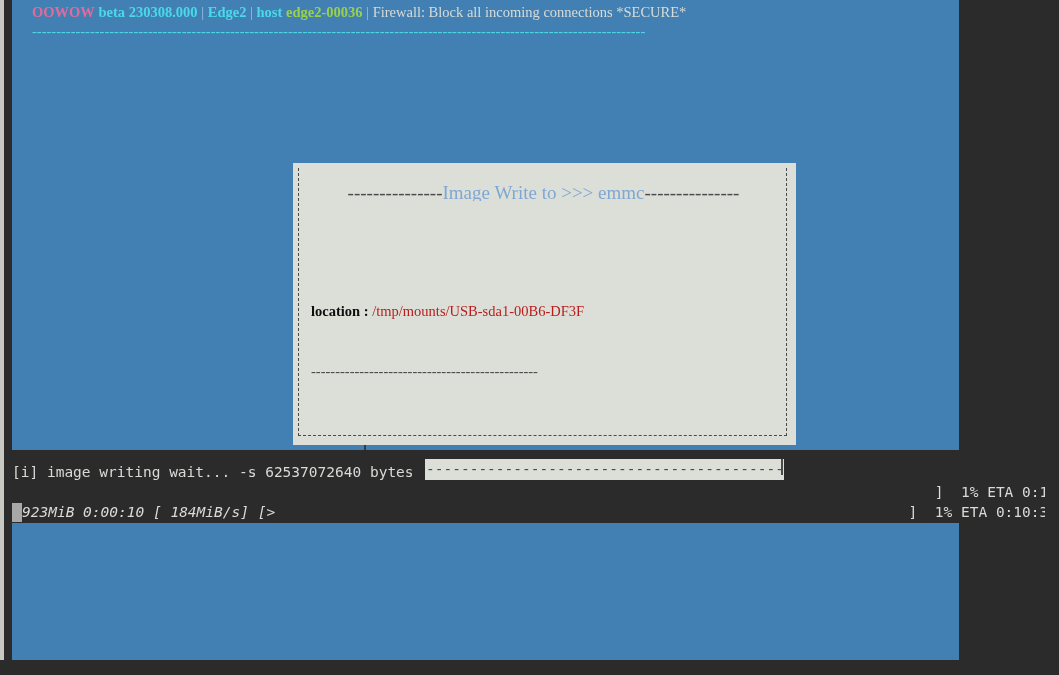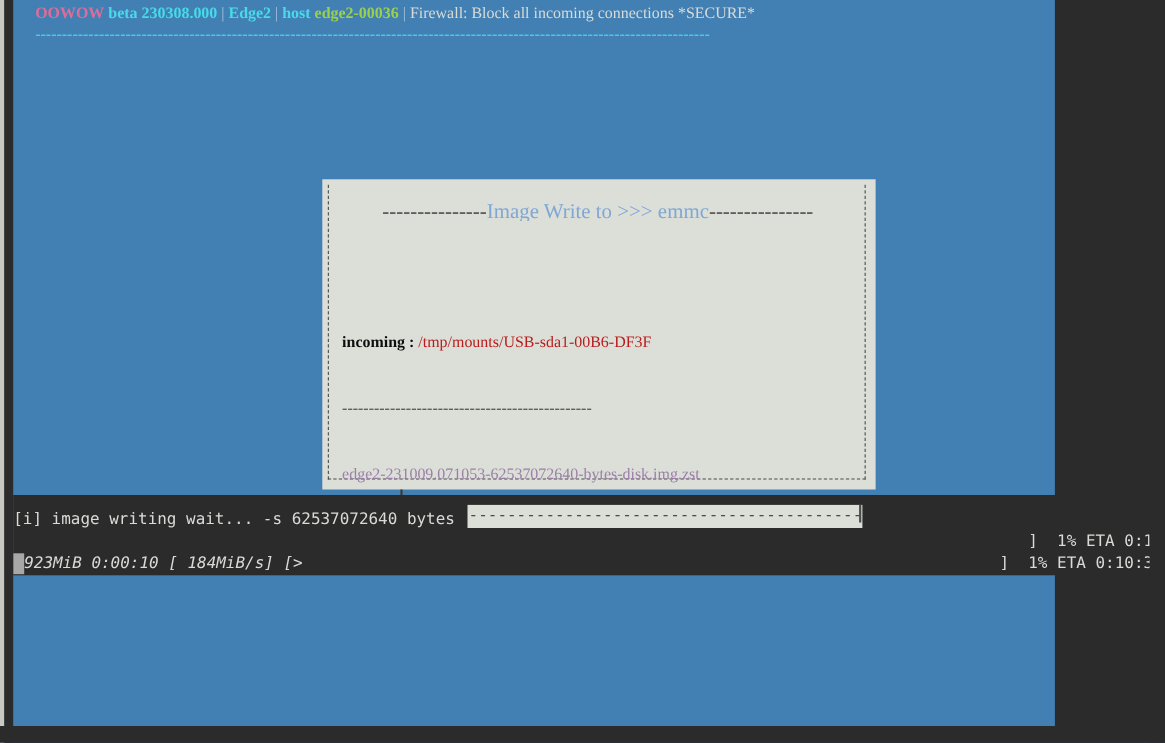--- a/index.html
+++ b/index.html
@@ -231,23 +231,22 @@
     <div class="hdr"><span class="c-pink">OOWOW</span><span> </span><span class="c-cyan">beta 230308.000</span><span class="c-sep"> | </span><span class="c-cyan">Edge2</span><span class="c-sep"> | </span><span class="c-cyan">host</span><span> </span><span class="c-green">edge2-00036</span><span class="c-sep"> | </span><span class="c-white">Firewall: Block all incoming connections *SECURE*</span></div>
 
     <div class="hdr-rule">-------------------------------------------------------------------------------------------------------------------------------</div>
 
     <div class="dialog">
       <div class="dlg-frame"></div>
       <div class="dlg-title"><span class="dash">---------------</span><span>Image Write to &gt;&gt;&gt; emmc</span><span class="dash">---------------</span></div>
 
       <div class="dlg-body">
         <div class="row" style="height:20px;"> </div>
-        <div class="row"><span class="d-key">incoming :</span><span> </span><span class="d-path">/tmp/mounts/USB-sda1-00B6-DF3F</span></div>
+        <div class="row"><span class="d-key">location :</span><span> </span><span class="d-path">/tmp/mounts/USB-sda1-00B6-DF3F</span></div>
         <div class="row d-dash">-----------------------------------------------</div>
-        <div class="row"><span class="d-file">edge2-231009.071053-62537072640-bytes-disk.img.zst</span></div>
         
         
         
         
         
         
         
         
       </div>
     </div>

